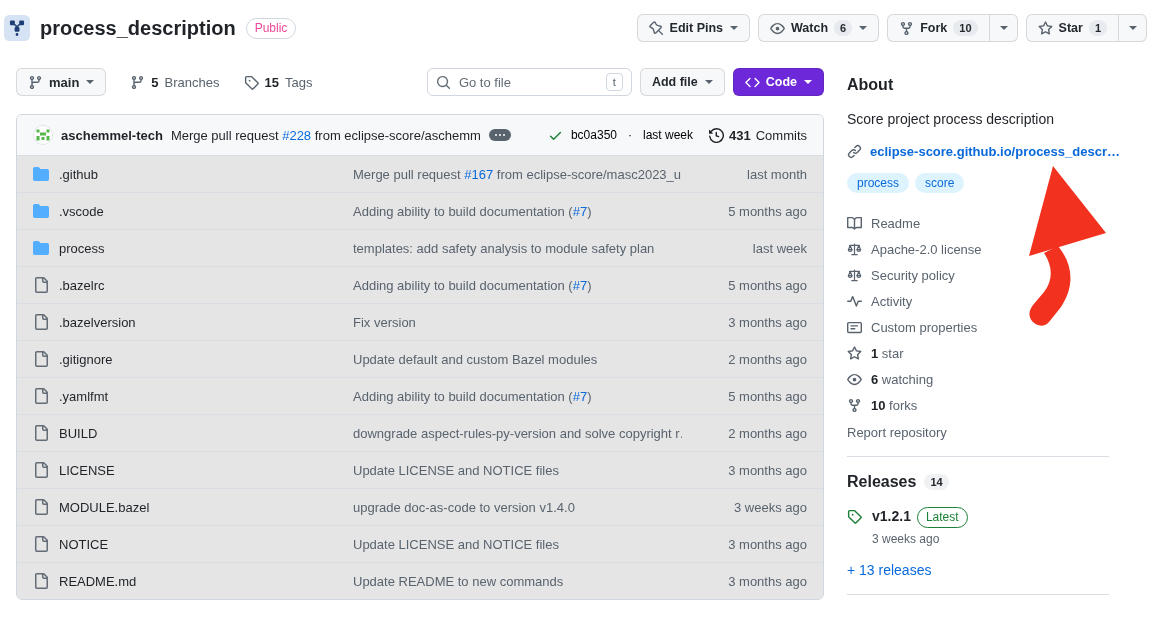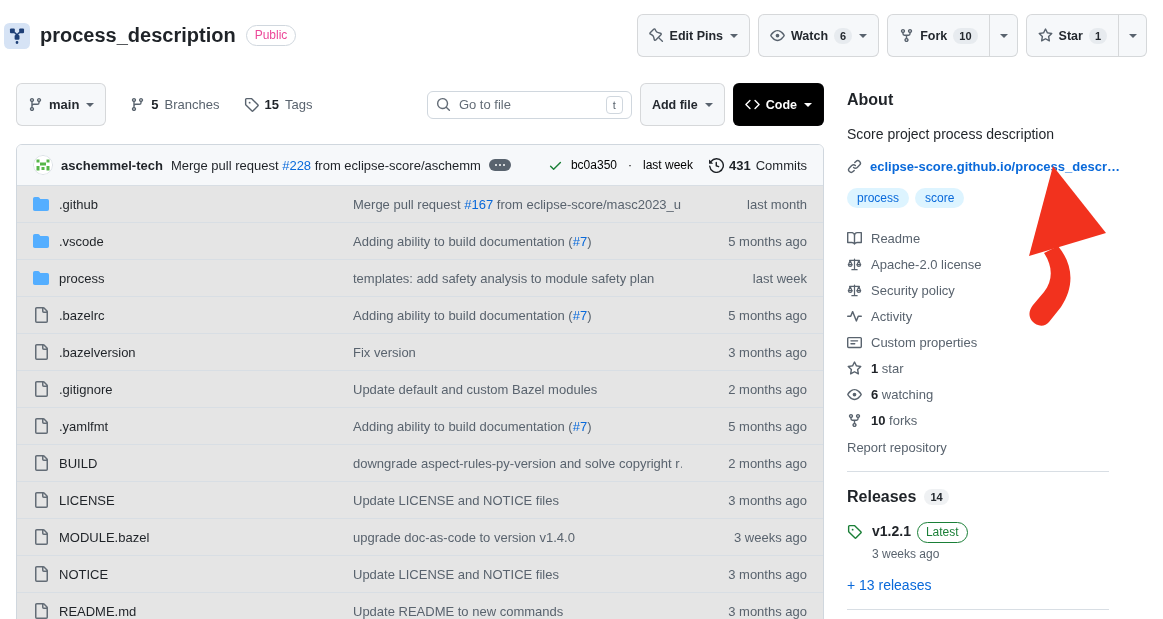--- a/index.html
+++ b/index.html
@@ -16,21 +16,21 @@
   .repo-header { display:flex; align-items:center; padding:14px 16px 0 4px; }
   .repo-title-group { display:flex; align-items:center; gap:10px; }
   .repo-avatar { width:26px; height:26px; }
   .repo-name { font-size:20px; font-weight:700; color:#1f2328; }
   .badge-pill {
     font-size:12px; font-weight:500; color:#ec4899; border:1px solid #d0d7de;
     border-radius:2em; padding:1px 8px 2px; line-height:16px;
   }
   .header-actions { margin-left:auto; display:flex; gap:8px; align-items:center; }
   .gh-btn {
-    display:inline-flex; align-items:center; gap:6px; height:43px; padding:0 11px;
+    display:inline-flex; align-items:center; gap:6px; height:28px; padding:0 11px;
     background:#f6f8fa; border:1px solid rgba(31,35,40,0.15); border-radius:6px;
     font-family:inherit; font-size:12.5px; font-weight:600; color:#24292f; cursor:pointer;
     white-space:nowrap;
   }
   .gh-btn .b-icon { color:#59636e; }
   .counter {
     background:rgba(175,184,193,0.2); border-radius:2em; padding:1px 6px;
     font-size:11px; font-weight:600; color:#24292f; line-height:14px;
   }
   .caret {
@@ -56,21 +56,21 @@
   .toolbar-right { margin-left:auto; display:flex; gap:8px; align-items:center; }
   .goto-file {
     display:flex; align-items:center; gap:8px; width:205px; height:28px;
     border:1px solid #d0d7de; border-radius:6px; padding:0 8px; background:#fff; cursor:text;
   }
   .goto-file .placeholder { color:#636c76; font-size:13px; flex:1; }
   .goto-file kbd {
     font-family:inherit; font-size:11px; color:#59636e; border:1px solid #d0d7de;
     border-radius:4px; padding:1px 6px; line-height:14px;
   }
-  .gh-btn.primary { background:#000000; border-color:rgba(31,35,40,0.15); color:#ffffff; }
+  .gh-btn.primary { background:#6d28d9; border-color:rgba(31,35,40,0.15); color:#ffffff; }
   .gh-btn.primary .b-icon { color:#ffffff; }
   .gh-btn.primary .caret { border-top-color:#ffffff; }
 
   
   .file-table { margin-top:18px; border:1px solid #d0d7de; border-radius:6px; overflow:hidden; }
   .commit-bar {
     display:flex; align-items:center; gap:8px; background:#f6f8fa;
     padding:8px 16px; height:40px; font-size:13px;
   }
   .commit-avatar { width:20px; height:20px; border-radius:50%; overflow:hidden; flex:none; }

